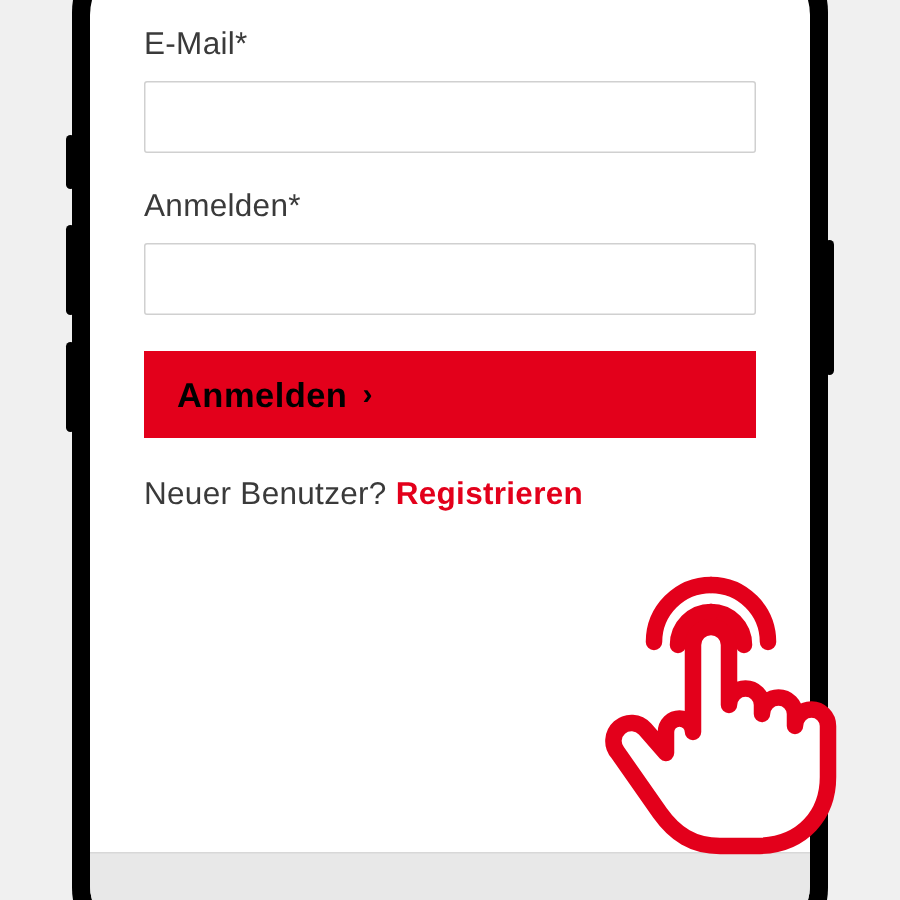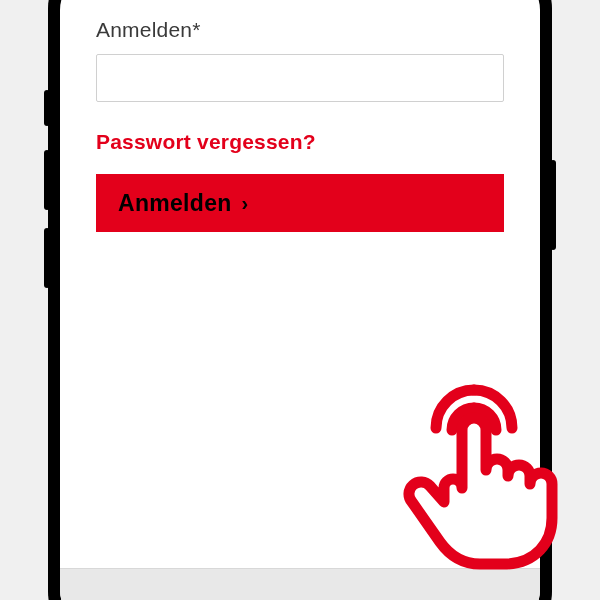--- a/index.html
+++ b/index.html
@@ -149,33 +149,39 @@
 
 <div class="phone-button-left1"></div>
 <div class="phone-button-left2"></div>
 <div class="phone-button-left3"></div>
 <div class="phone-button-right"></div>
 
 <div class="phone-frame">
   <div class="screen">
     <div class="content">
 
+      <div class="field-group">
+        <label class="label">E-Mail*</label>
+        <input type="text" class="text-input" style="">
+      </div>
 
       <div class="field-group">
         <label class="label">Anmelden*</label>
         <input type="password" class="text-input" style="">
       </div>
 
-      <a class="forgot-link">Passwort vergessen?</a>
 
       <button class="login-btn">
         <span>Anmelden</span>
         <span class="chevron">›</span>
       </button>
 
+      <div class="register-row">
+        <span>Neuer Benutzer? </span><a class="register-link">Registrieren</a>
+      </div>
 
     </div>
 
     <div class="footer-bar"></div>
   </div>
 </div>
 
 <svg class="hand-cursor" viewBox="0 0 180 200">
   <g fill="none" stroke="#e3001b" stroke-width="11" stroke-linecap="round" stroke-linejoin="round">
     <path d="M 90 18 A 38 38 0 0 1 128 56"></path>

